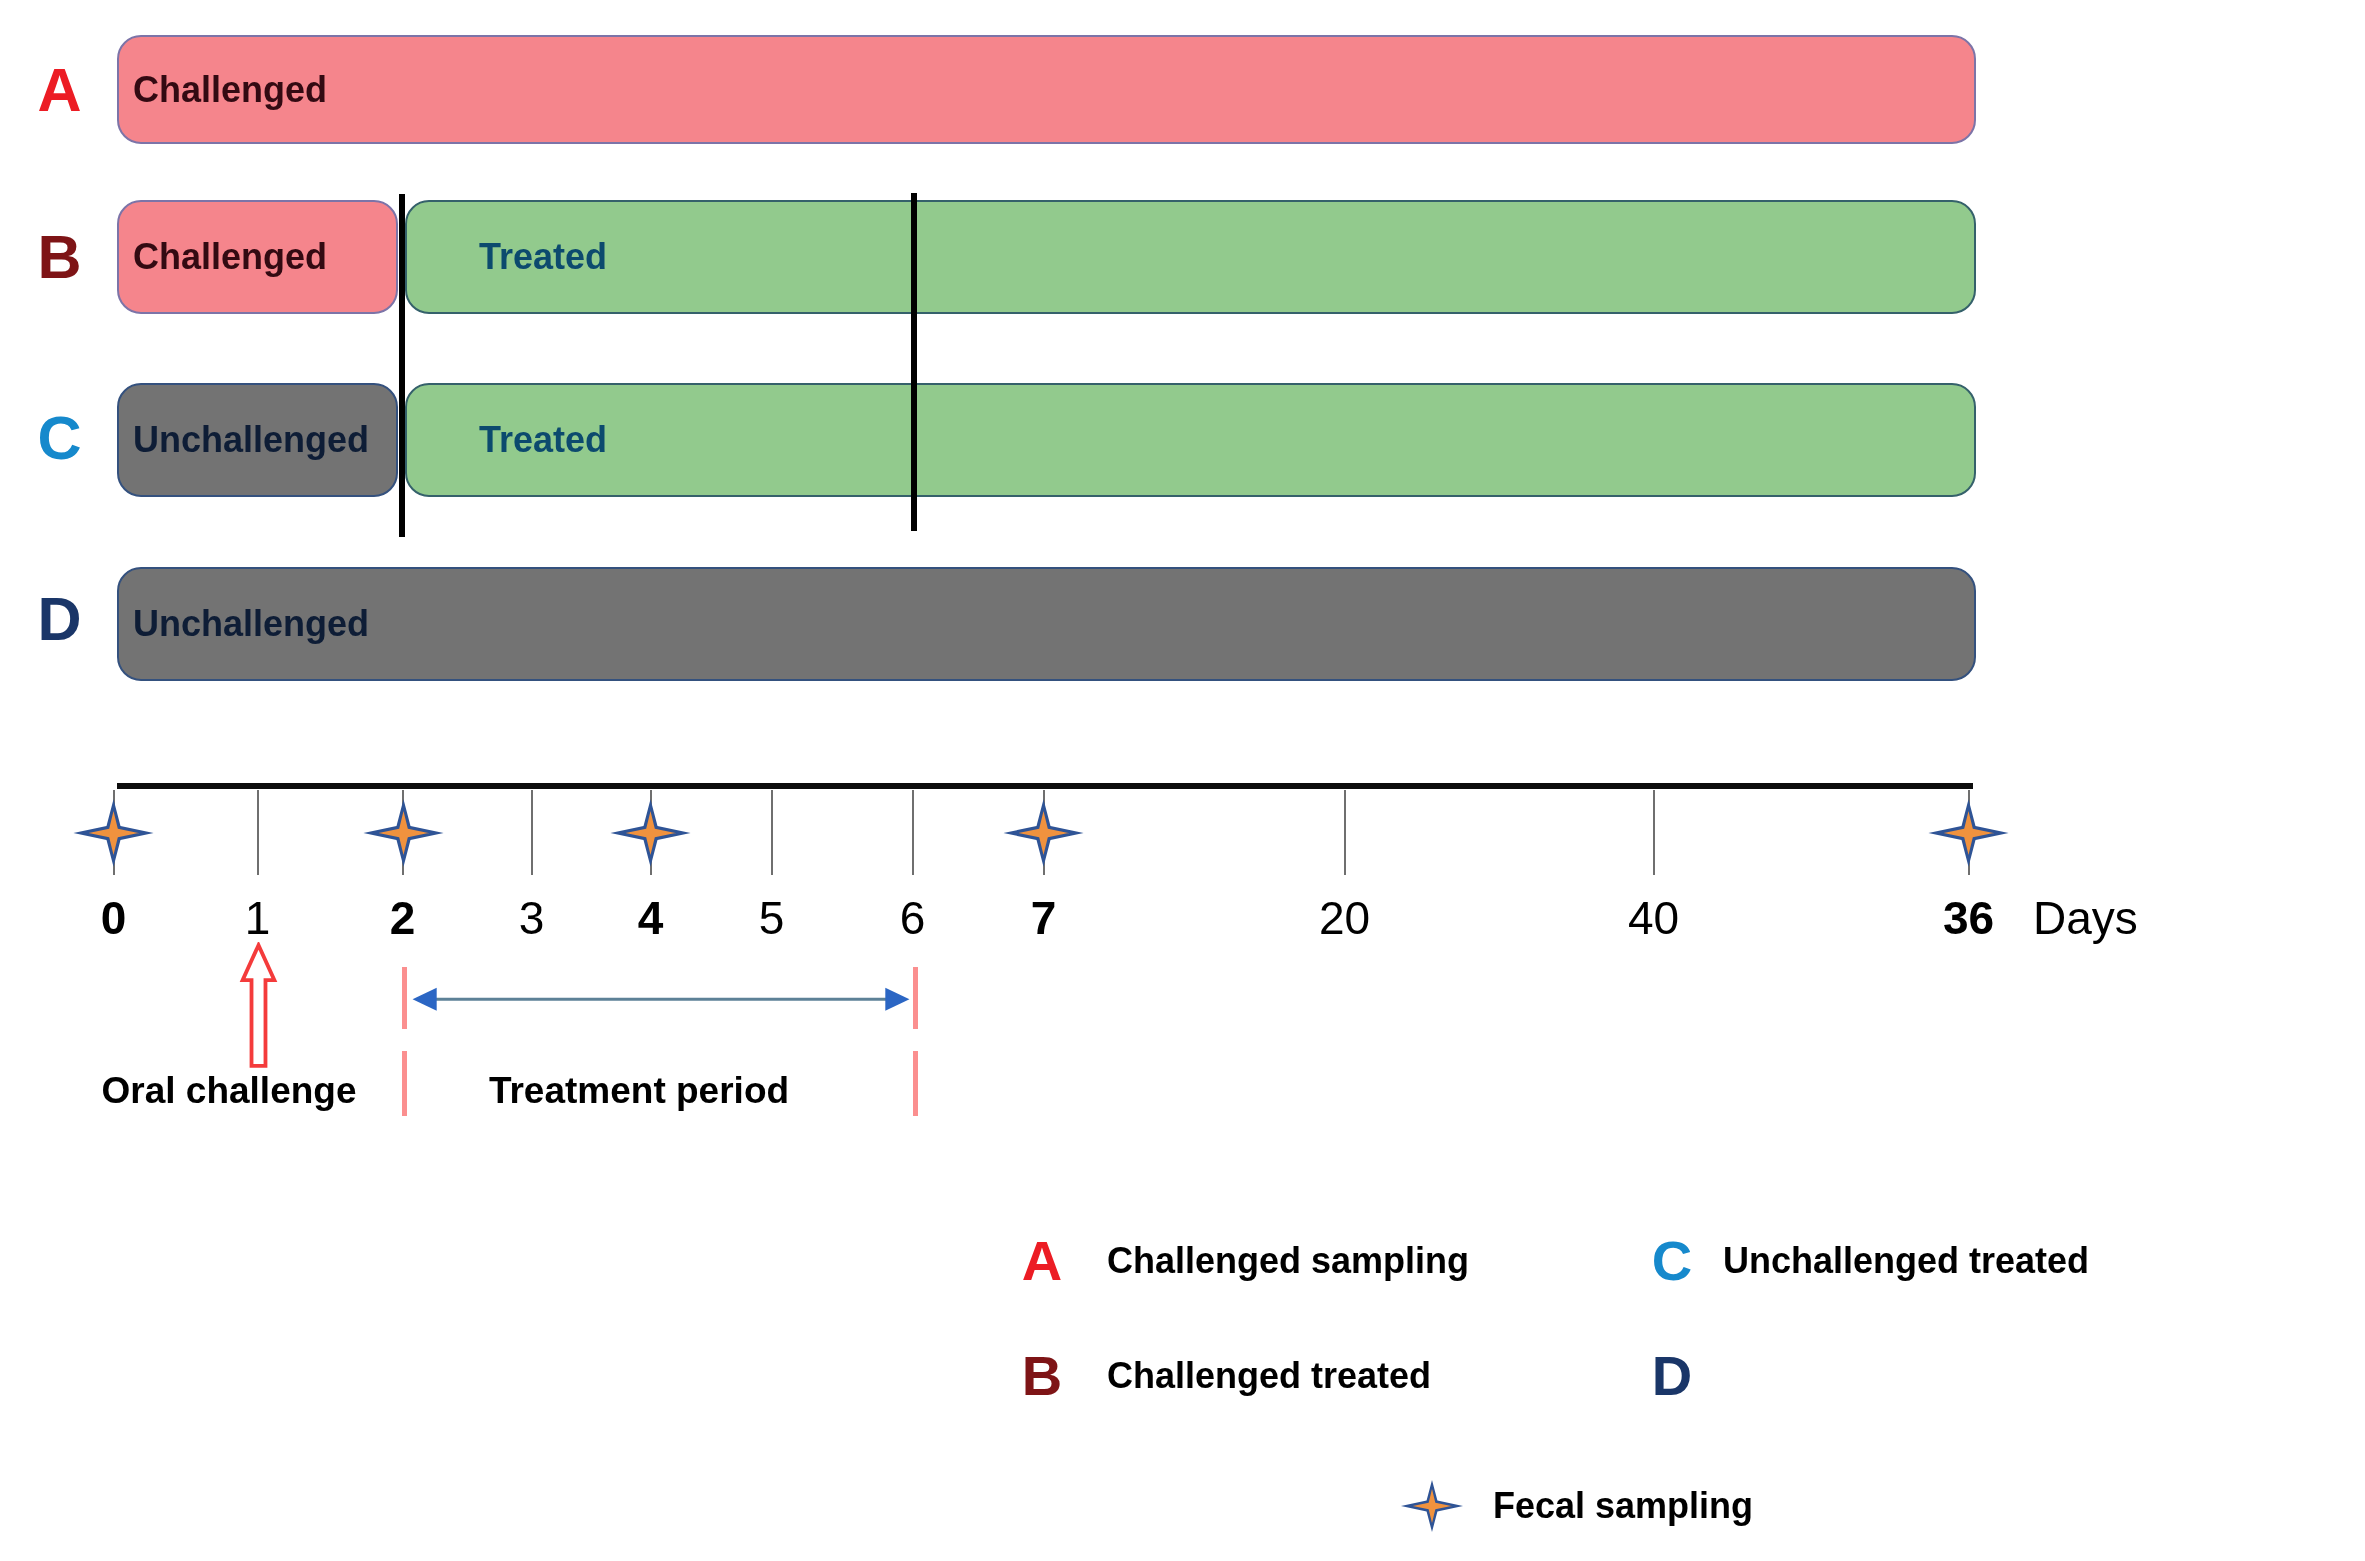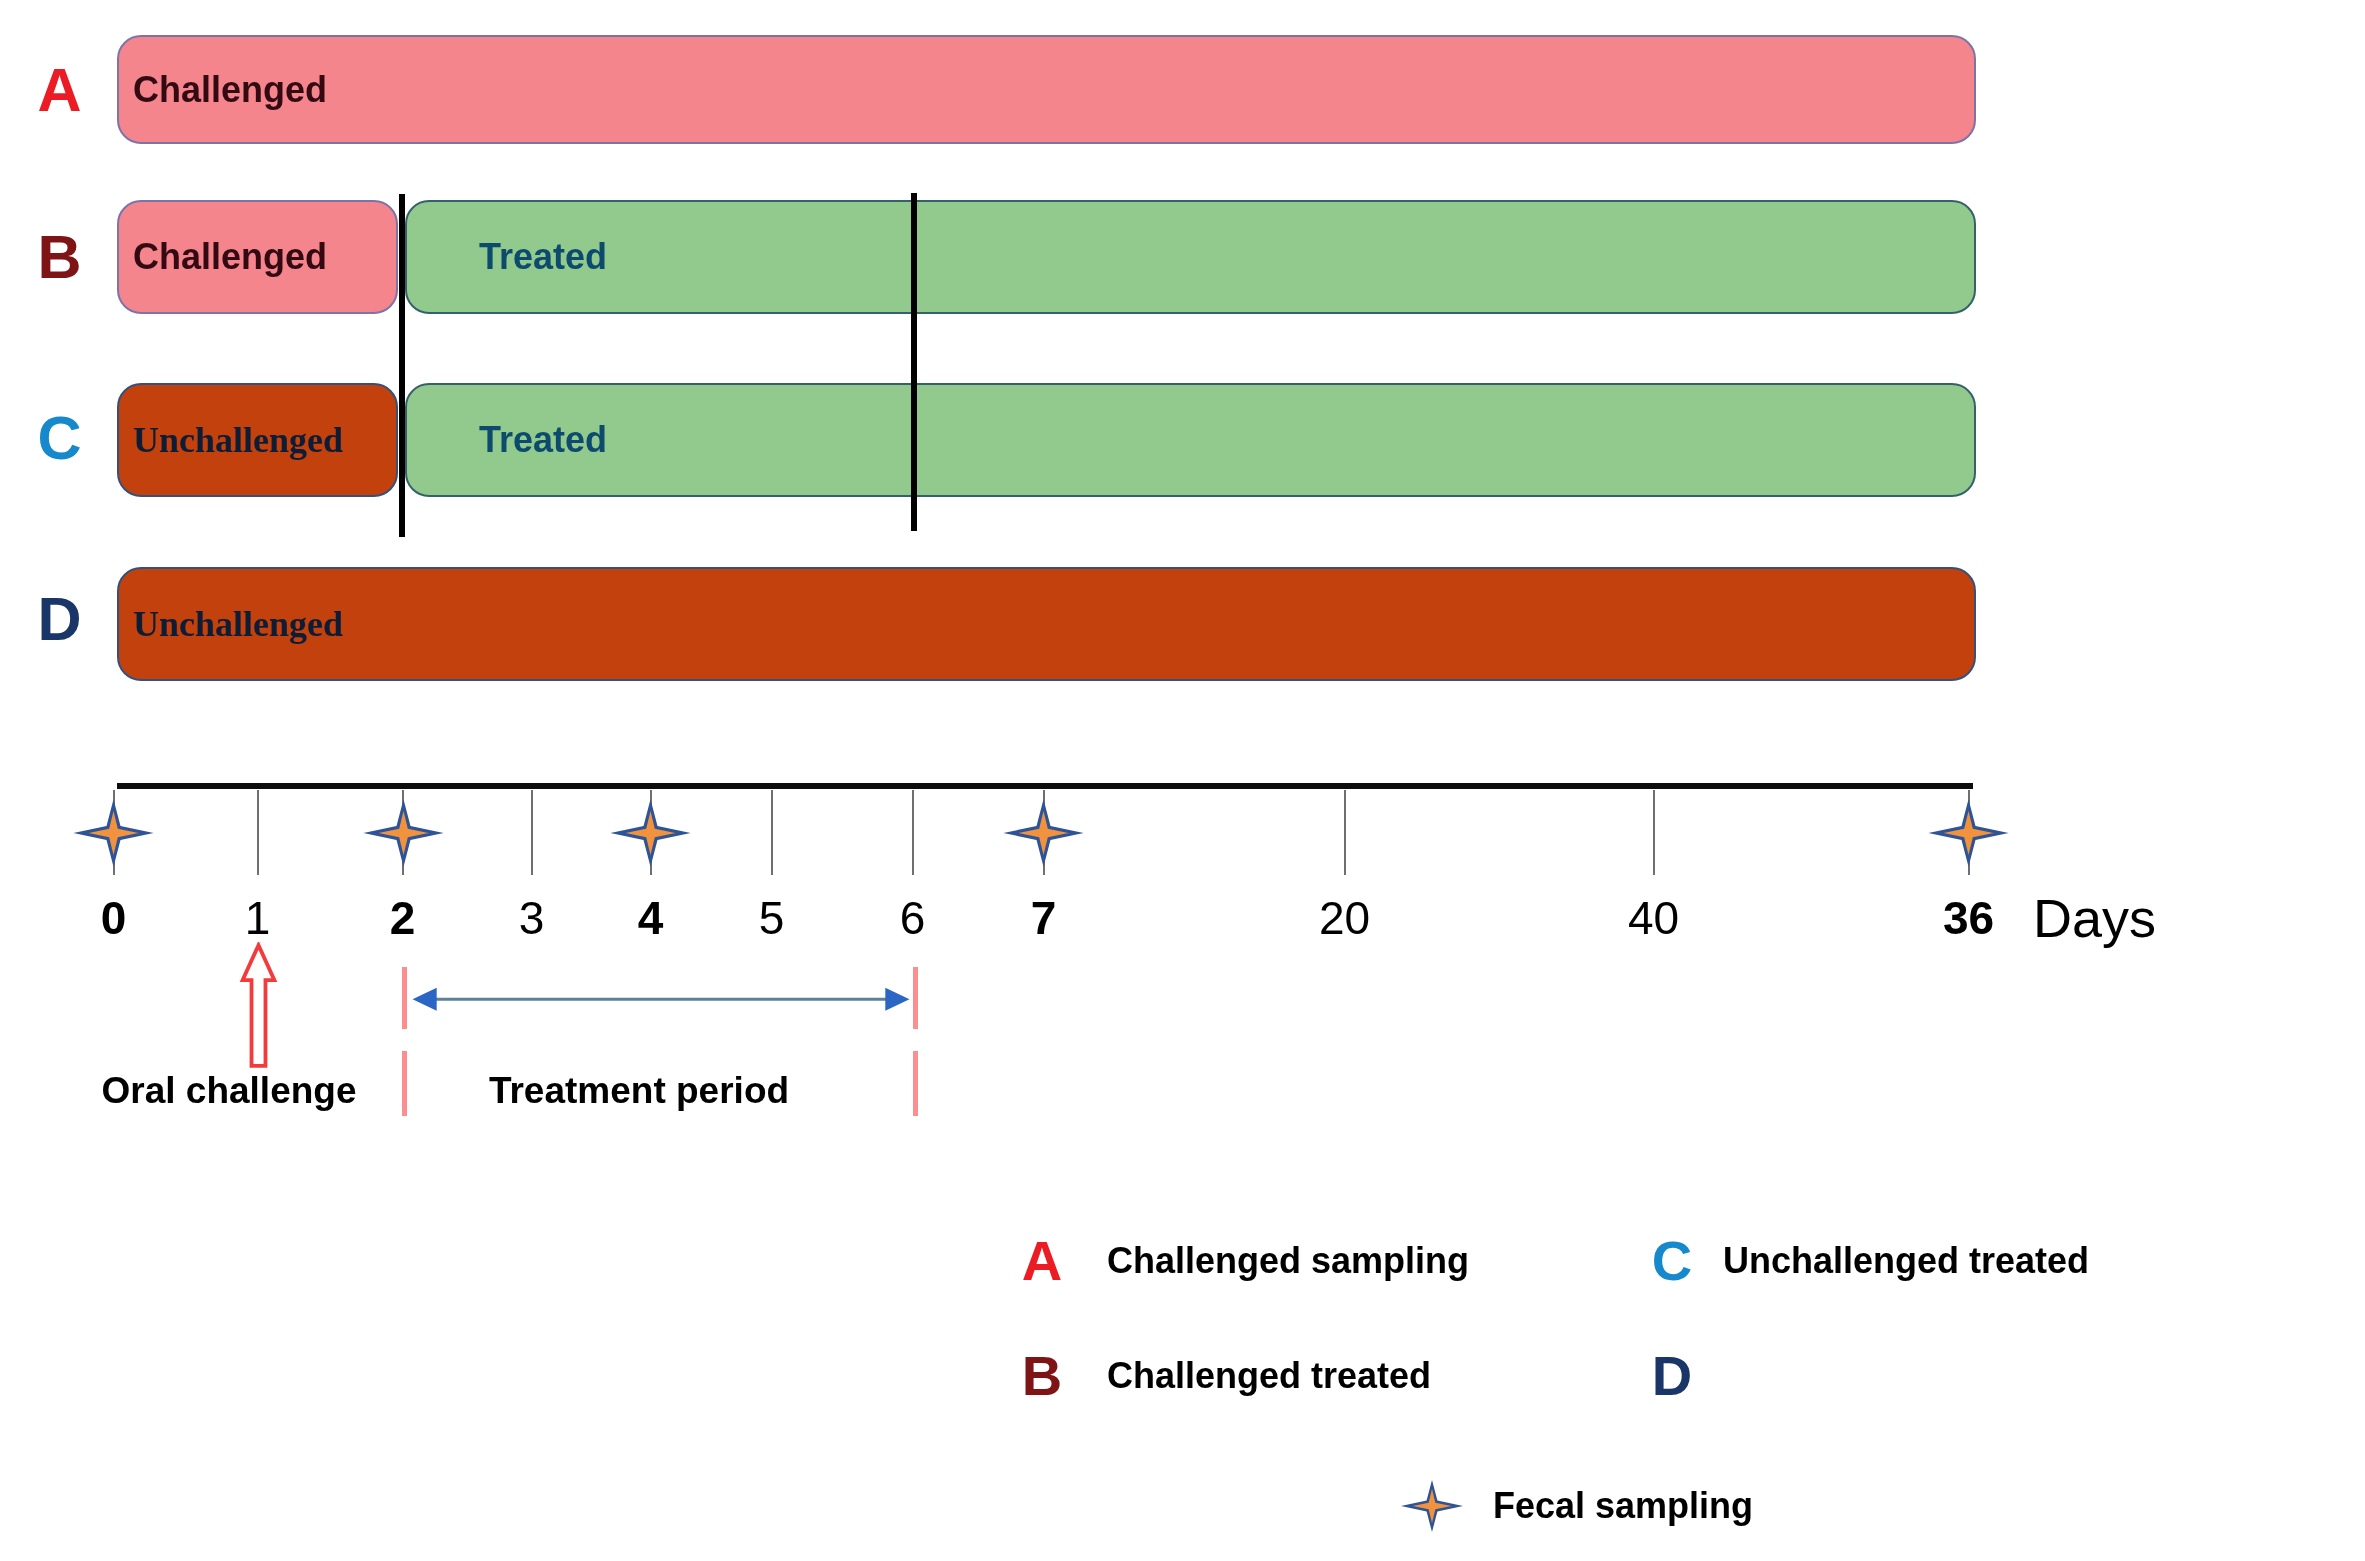--- a/index.html
+++ b/index.html
@@ -9,32 +9,32 @@
   }
   .abs{position:absolute;}
   
   .group-letter{position:absolute;left:24px;width:71px;text-align:center;
     font-size:61px;font-weight:bold;line-height:61px;}
   .cA{color:#EC1C24;} .cB{color:#7E1416;} .cC{color:#1689CC;} .cD{color:#1A3668;}
   
   .bar{position:absolute;box-sizing:border-box;border-radius:24px;display:flex;align-items:center;}
   .bar-pink{background:#F5858C;border:2.5px solid #7C74A8;}
   .bar-green{background:#92CA8D;border:2.5px solid #35616B;}
-  .bar-blue{background:#c2410c;border:2.5px solid #34517E;font-family:Liberation Serif, serif;}
+  .bar-blue{background:#737373;border:2.5px solid #34517E;}
   .bar-label{font-size:36px;font-weight:bold;padding-left:14px;white-space:nowrap;}
   .t-ch{color:#330A12;} .t-un{color:#0E1D36;} .t-tr{color:#0c4a6e;}
   .lbl-treated{padding-left:72px;}
   .vline{position:absolute;width:6.4px;background:#000000;}
   
   .timeline-line{position:absolute;left:117px;top:783px;width:1856px;height:6.4px;background:#0D0D0D;}
   .tick{position:absolute;top:790px;width:1.9px;height:85px;background:#6F6F6F;}
   .day-label{position:absolute;top:895px;width:89px;text-align:center;
     font-size:46px;line-height:47px;color:#000;}
   .bold{font-weight:bold;}
-  .unit-label{position:absolute;left:2033px;top:895px;font-size:54px;line-height:47px;color:#000;}
+  .unit-label{position:absolute;left:2033px;top:895px;font-size:46px;line-height:47px;color:#000;}
   .star{position:absolute;}
   
   .dash{position:absolute;width:5.1px;background:#FB8F8F;}
   .annot{position:absolute;font-size:37px;font-weight:bold;color:#000;
     text-align:center;white-space:nowrap;line-height:39px;}
   
   .legend-letter{position:absolute;width:70px;text-align:center;
     font-size:56px;font-weight:bold;line-height:56px;}
   .legend-text{position:absolute;font-size:36px;font-weight:bold;color:#000;
     line-height:38px;white-space:nowrap;}

